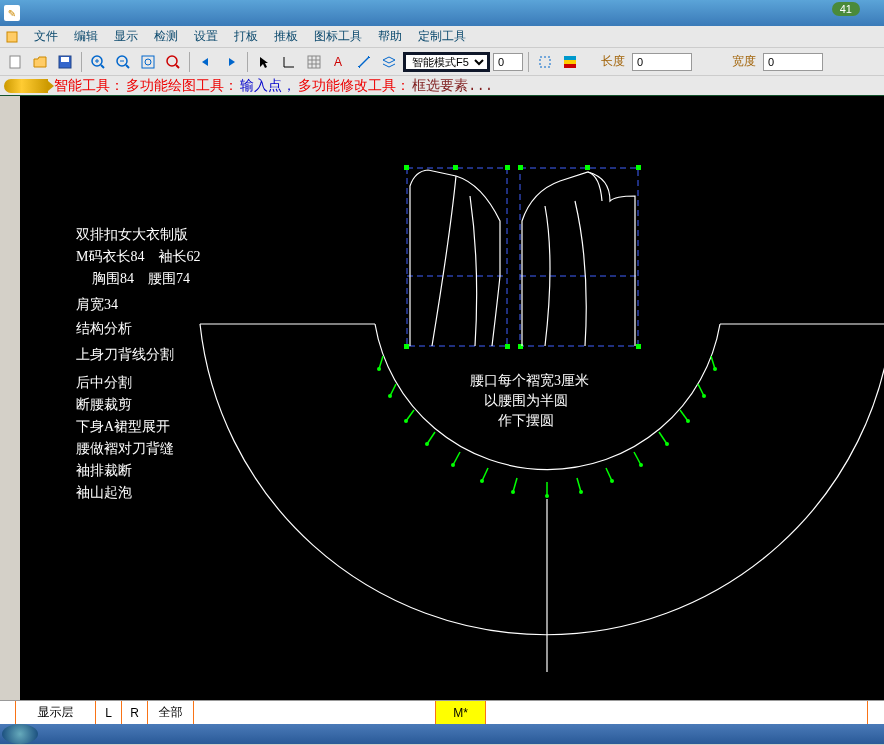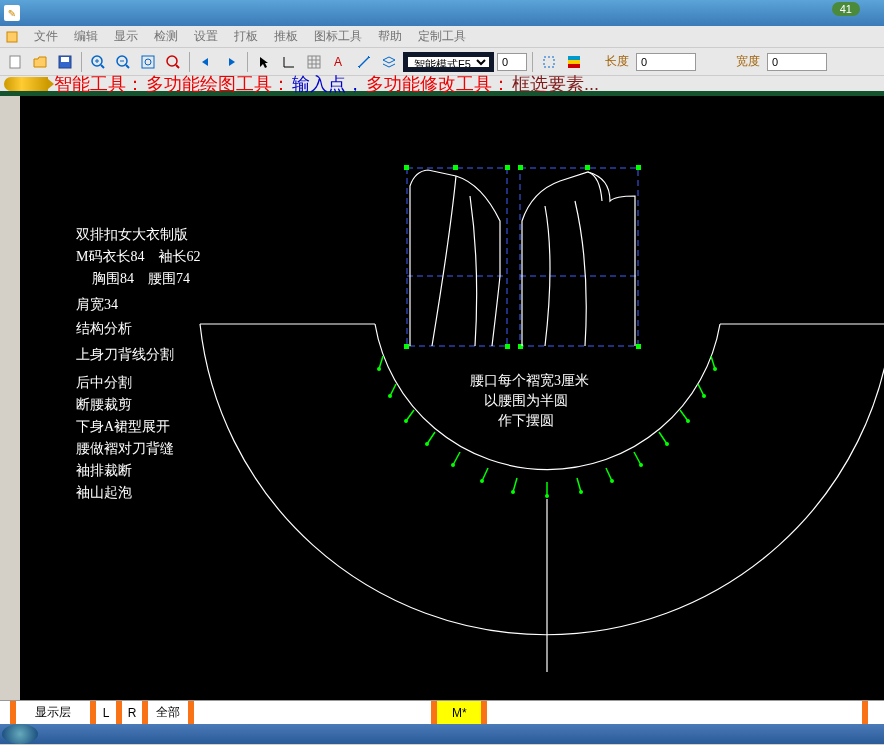--- a/index.html
+++ b/index.html
@@ -5,42 +5,42 @@
     * { margin: 0; padding: 0; box-sizing: border-box; }
     body { font-family: "Microsoft YaHei", SimSun, sans-serif; font-size: 12px; background: #d4d0c8; width: 884px; height: 745px; overflow: hidden; position: relative; }
     
     .titlebar { height: 26px; background: linear-gradient(to bottom, #5ba4d8, #3a7ab8); display: flex; align-items: center; padding: 0 4px; color: white; position: relative; }
     .titlebar-icon { width: 16px; height: 16px; background: #fff; border-radius: 2px; margin-right: 4px; display: flex; align-items: center; justify-content: center; font-size: 10px; color: #c80; }
     .titlebar-text { flex: 1; font-size: 12px; white-space: nowrap; overflow: hidden; }
     .badge { position: absolute; right: 24px; top: 2px; background: #4a8a3a; color: white; padding: 1px 8px; border-radius: 8px; font-size: 11px; }
     
     .menubar { height: 22px; background: #e8e8e8; display: flex; align-items: center; padding: 0 4px; border-bottom: 1px solid #ccc; }
     .menu-icon { width: 16px; height: 16px; margin-right: 6px; display: flex; align-items: center; justify-content: center; }
-    .menu-item { padding: 2px 8px; cursor: pointer; color: #737373; }
+    .menu-item { padding: 2px 8px; cursor: pointer; color: #0c4a6e; }
     
     .toolbar { height: 28px; background: #e8e8e8; display: flex; align-items: center; padding: 0 4px; gap: 3px; border-bottom: 1px solid #ccc; }
     .tb-btn { width: 22px; height: 22px; display: flex; align-items: center; justify-content: center; cursor: pointer; border: 1px solid transparent; }
     .tb-sep { width: 1px; height: 20px; background: #aaa; margin: 0 2px; }
-    .tb-dropdown { height: 20px; border: 5px solid #0f172a; background: white; font-size: 11px; padding: 0 2px; }
+    .tb-dropdown { height: 20px; border: 3px solid #0f172a; background: white; font-size: 11px; padding: 0 2px; }
     .tb-label { color: #a16207; font-size: 12px; margin: 0 4px; }
     .tb-input { width: 60px; height: 18px; border: 1px solid #999; padding: 0 4px; font-size: 11px; background: white; }
     
-    .toolstrip { height: 20px; background: #e8e8e8; display: flex; align-items: center; padding: 0 4px; border-bottom: 5px solid #14532d; font-size: 18px; }
+    .toolstrip { height: 20px; background: #e8e8e8; display: flex; align-items: center; padding: 0 4px; border-bottom: 1px solid #14532d; font-size: 14px; font-family: Liberation Mono, monospace; }
     .ts-bullet { width: 44px; height: 14px; background: linear-gradient(to right, #c90 0%, #fc3 40%, #c90 100%); border-radius: 7px 0 0 7px; margin-right: 6px; position: relative; }
     .ts-bullet::after { content: ''; position: absolute; right: -6px; top: 2px; width: 0; height: 0; border-left: 6px solid #c90; border-top: 5px solid transparent; border-bottom: 5px solid transparent; }
     .ts-text-red { color: #e00; margin-right: 2px; }
     .ts-text-blue { color: #00c; margin-right: 2px; }
     .ts-text-black { color: #7f1d1d; }
     
     .canvas { position: relative; width: 100%; height: 604px; background: #000; overflow: hidden; margin-left: 20px; }
     .canvas svg { position: absolute; top: 0; left: 0; }
     .canvas-text { position: absolute; color: #fff; font-size: 14px; font-family: SimSun, serif; white-space: nowrap; }
     
     .statusbar { height: 24px; background: #fff; border-top: 1px solid #999; display: flex; align-items: stretch; }
-    .sb-cell { border-right: 6px solid #f97316; display: flex; align-items: center; justify-content: center; padding: 0 4px; font-size: 12px; background: #fff; }
+    .sb-cell { border-right: 1px solid #f97316; display: flex; align-items: center; justify-content: center; padding: 0 4px; font-size: 12px; background: #fff; }
     .sb-btn { cursor: pointer; }
     .sb-yellow { background: #ffff00; }
     
     .taskbar { height: 20px; background: linear-gradient(to bottom, #4a7ab8, #2a5a98); display: flex; align-items: center; }
     .start-orb { width: 36px; height: 20px; background: radial-gradient(circle, #6ab 0%, #147 100%); border-radius: 50%; margin-left: 2px; }
   </style>
 </head>
 <body>
 
 <div class="titlebar">

